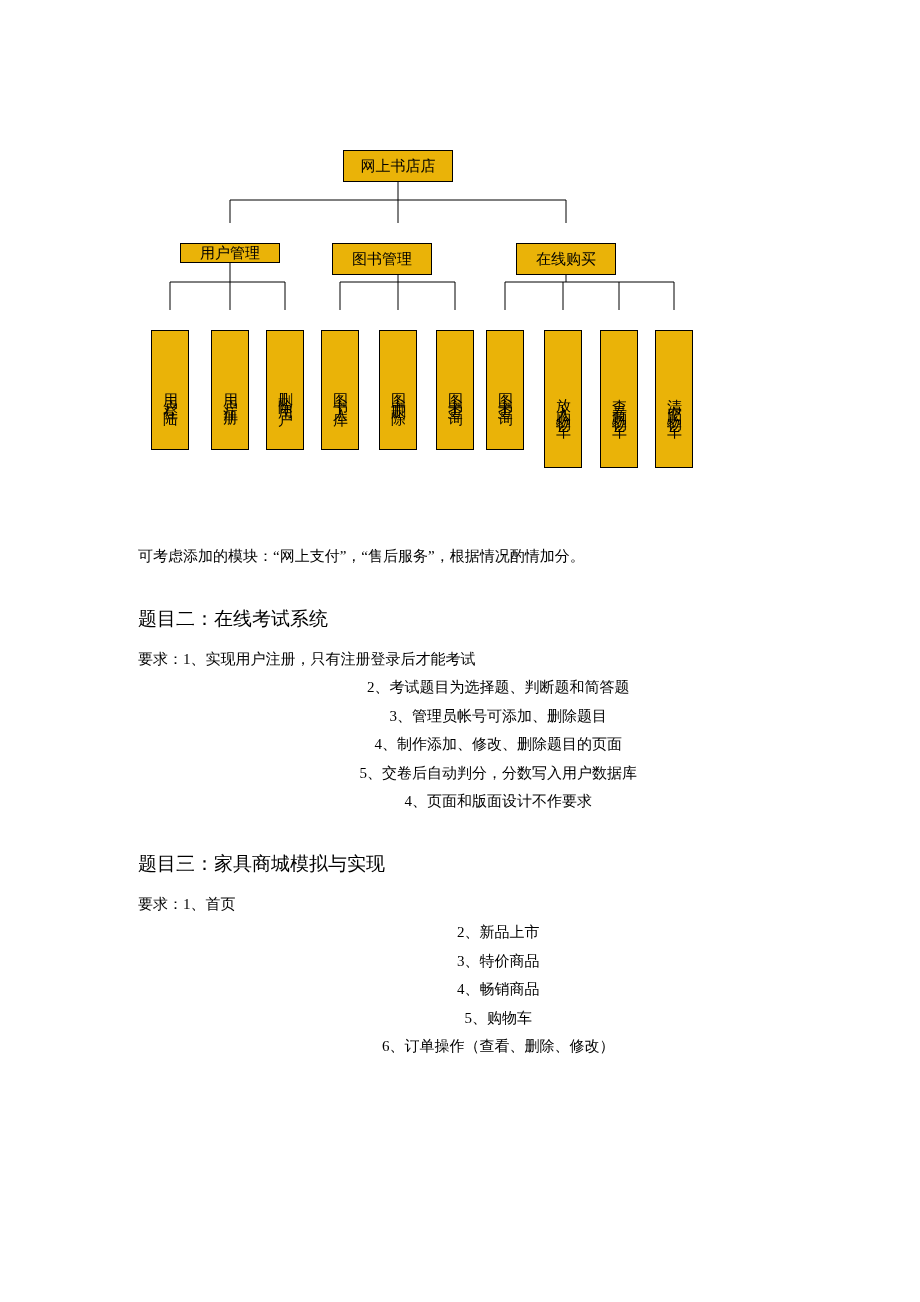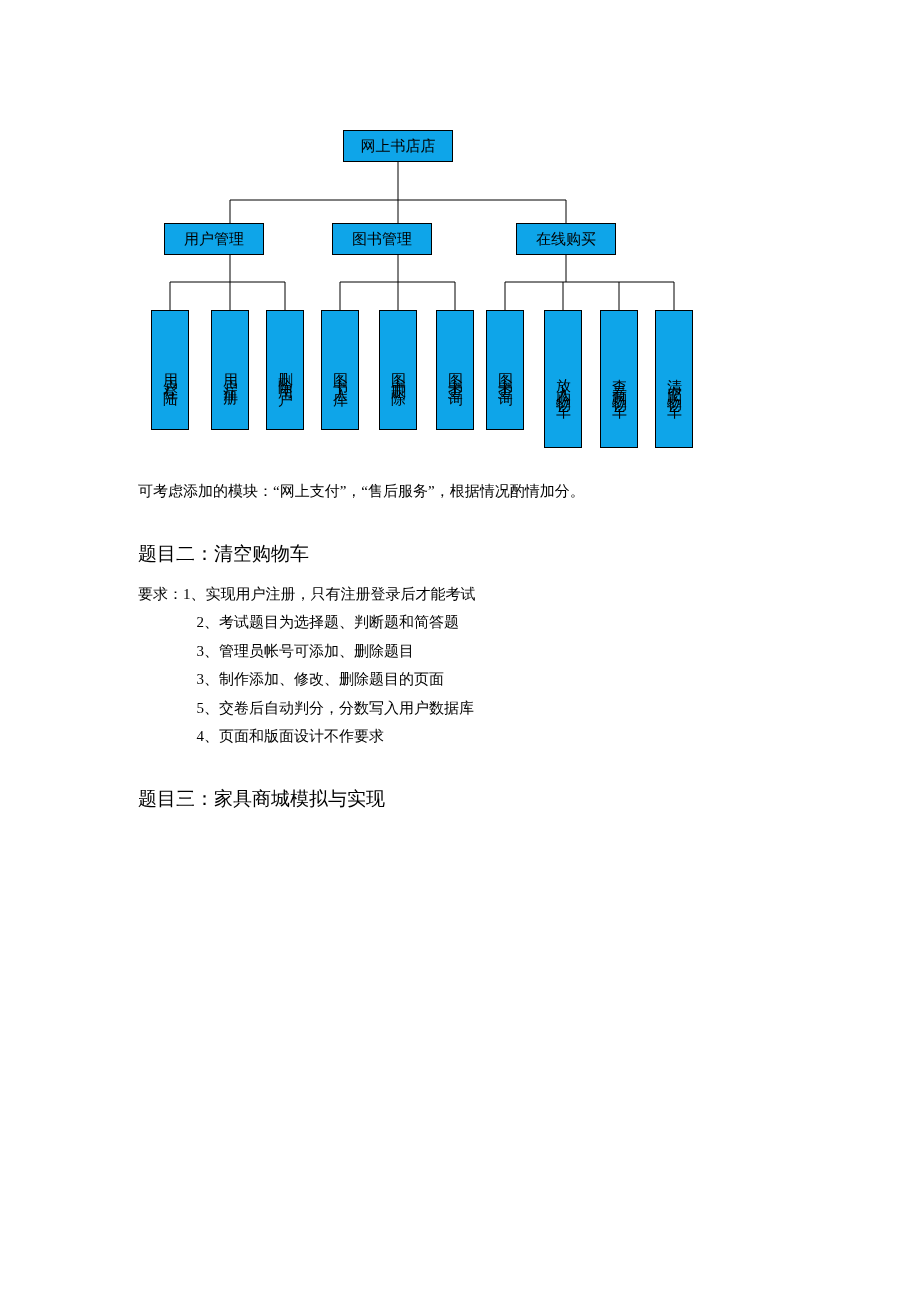--- a/index.html
+++ b/index.html
@@ -17,25 +17,26 @@
   }
   .chart-wrap {
     position: relative;
     width: 560px;
     height: 330px;
     margin-left: 140px;
   }
   .node {
     position: absolute;
     border: 1px solid #000;
-    background: #0ea5e9;
+    background: #eab308;
     box-sizing: border-box;
     display: flex;
     align-items: center;
     justify-content: center;
+    margin-top: 20px;
   }
   .node-h {
     text-align: center;
     font-size: 15px;
     line-height: 1;
   }
   .node-v {
     writing-mode: vertical-rl;
     text-orientation: upright;
     font-size: 15px;
@@ -53,21 +54,21 @@
     margin-right: 120px;
     line-height: 1.9;
   }
   .heading2 {
     font-size: 19px;
     margin-top: 30px;
     margin-bottom: 8px;
   }
   .para { margin: 6px 0; }
   .req-lead { display: inline; }
-  .req-item { display: block; margin-left: 3.9em; }
+  .req-item { display: block; margin-left: 3.9em; text-align: center; }
   .req-item.first { display: inline; margin-left: 0; }
   .note {
     font-weight: bold;
     margin-top: 48px;
   }
 </style>
 </head>
 <body>
 
 <div class="page">
@@ -102,21 +103,21 @@
 
         <line x1="365" y1="162" x2="365" y2="190"></line>
         <line x1="423" y1="162" x2="423" y2="190"></line>
         <line x1="479" y1="162" x2="479" y2="190"></line>
         <line x1="534" y1="162" x2="534" y2="190"></line>
       </g>
     </svg>
 
     <div class="node node-h" style="left:203px; top:10px; width:110px; height:32px;">网上书店店</div>
 
-    <div class="node node-h" style="left:24px; top:103px; width:100px; height:32px;">用户管理</div>
+    <div class="node node-h" style="left:40px; top:103px; width:100px; height:20px;">用户管理</div>
     <div class="node node-h" style="left:192px; top:103px; width:100px; height:32px;">图书管理</div>
     <div class="node node-h" style="left:376px; top:103px; width:100px; height:32px;">在线购买</div>
 
     <div class="node" style="left:11px; top:190px; width:38px; height:120px;">
       <span class="node-v">用户登陆</span>
     </div>
     <div class="node" style="left:71px; top:190px; width:38px; height:120px;">
       <span class="node-v">用户注册</span>
     </div>
     <div class="node" style="left:126px; top:190px; width:38px; height:120px;">
@@ -141,29 +142,37 @@
     </div>
     <div class="node" style="left:460px; top:190px; width:38px; height:138px;">
       <span class="node-v">查看购物车</span>
     </div>
     <div class="node" style="left:515px; top:190px; width:38px; height:138px;">
       <span class="node-v">清空购物车</span>
     </div>
   </div>
 
   <div class="body-text">
-    <p class="para" style="margin-top:27px;">可考虑添加的模块：“网上支付”，“售后服务”，根据情况酌情加分。</p>
+    <p class="para" style="margin-top:92px;">可考虑添加的模块：“网上支付”，“售后服务”，根据情况酌情加分。</p>
 
-    <div class="heading2">题目二：清空购物车</div>
+    <div class="heading2">题目二：在线考试系统</div>
     <div class="para">
       <span class="req-lead">要求：</span><span class="req-item first">1、实现用户注册，只有注册登录后才能考试</span>
       <span class="req-item">2、考试题目为选择题、判断题和简答题</span>
       <span class="req-item">3、管理员帐号可添加、删除题目</span>
-      <span class="req-item">3、制作添加、修改、删除题目的页面</span>
+      <span class="req-item">4、制作添加、修改、删除题目的页面</span>
       <span class="req-item">5、交卷后自动判分，分数写入用户数据库</span>
       <span class="req-item">4、页面和版面设计不作要求</span>
     </div>
 
     <div class="heading2">题目三：家具商城模拟与实现</div>
+    <div class="para">
+      <span class="req-lead">要求：</span><span class="req-item first">1、首页</span>
+      <span class="req-item">2、新品上市</span>
+      <span class="req-item">3、特价商品</span>
+      <span class="req-item">4、畅销商品</span>
+      <span class="req-item">5、购物车</span>
+      <span class="req-item">6、订单操作（查看、删除、修改）</span>
+    </div>
 
   </div>
 
 </div>
 
 </body></html>

